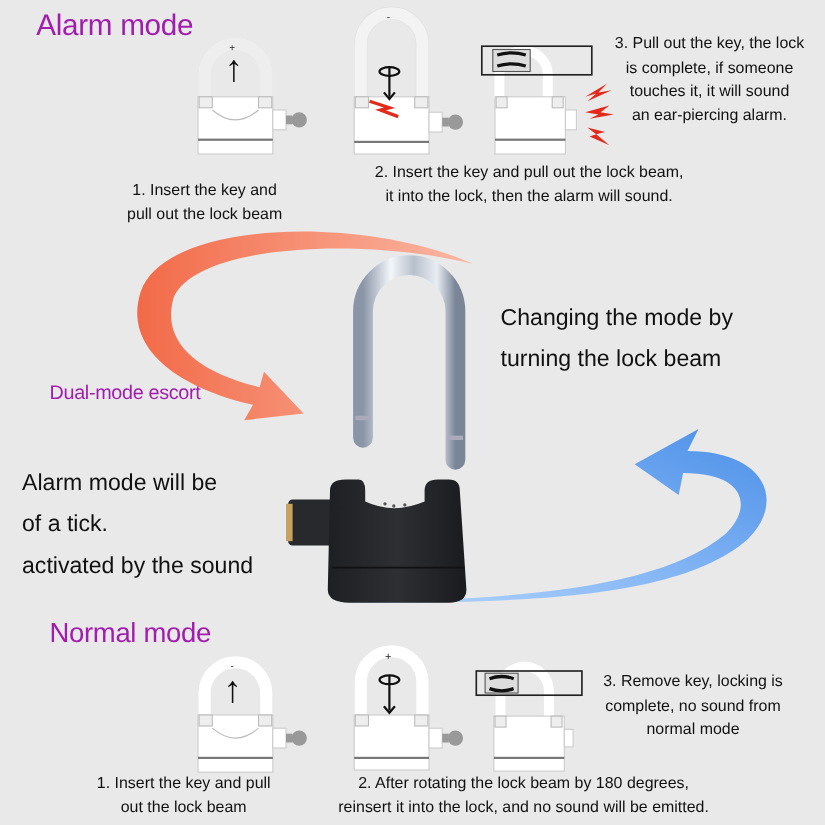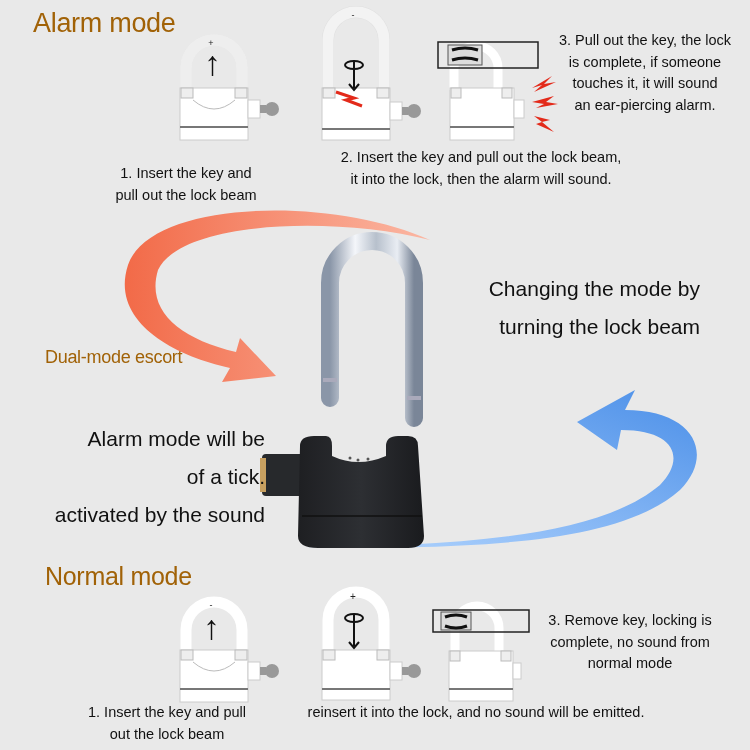--- a/index.html
+++ b/index.html
@@ -1,21 +1,21 @@
 <!DOCTYPE html>
 <html><head>
 <meta charset="utf-8">
 <style>
   html, body { margin:0; padding:0; }
   body { width:750px; height:750px; background:#e9e9e9; position:relative; overflow:hidden;
          font-family:"Liberation Sans", sans-serif; color:#111; }
   .abs { position:absolute; }
-  .heading { font-size:27px; font-weight:400; color:#a16207; letter-spacing:-0.3px;text-align:center; }
+  .heading { font-size:27px; font-weight:400; color:#a21caf; letter-spacing:-0.3px;text-align:center; }
   .cap { font-size:14.5px; line-height:21.5px; text-align:center; color:#111; white-space:nowrap; }
-  .mid { font-size:21px; line-height:38px; text-align:right; color:#111; white-space:nowrap; }
+  .mid { font-size:21px; line-height:38px; text-align:left; color:#111; white-space:nowrap; }
   svg { position:absolute; overflow:visible; }
 </style>
 </head>
 <body>
 
 <div class="abs heading" style="left:33px;top:8px;">Alarm mode</div>
 
 <svg style="left:180px;top:38px;" width="100" height="105" viewBox="0 0 100 105">
   <path d="M6,52 L6,30 A28,28 0 0 1 62,30 L62,52" fill="none" stroke="#fff" stroke-width="11"></path>
   <path d="M6,52 L6,30 A28,28 0 0 1 62,30 L62,52" fill="none" stroke="#bbb" stroke-width="11" stroke-opacity="0.25"></path>
@@ -184,19 +184,20 @@
   <rect x="68" y="53" width="10" height="10" fill="#eee" stroke="#bbb"></rect>
   <rect x="80" y="65" width="8" height="16" fill="#fff" stroke="#ccc"></rect>
   <rect x="16" y="90" width="64" height="2" fill="#777"></rect>
 </svg>
 
 <div class="abs cap" style="left:72px;top:702px;width:190px;">
   <div>1. Insert the key and pull</div>
   <div>out the lock beam</div>
 </div>
 <div class="abs cap" style="left:276px;top:702px;width:400px;">
+  <div>2. After rotating the lock beam by 180 degrees,</div>
   <div>reinsert it into the lock, and no sound will be emitted.</div>
 </div>
 <div class="abs cap" style="left:520px;top:610px;width:220px;">
   <div>3. Remove key, locking is</div>
   <div>complete, no sound from</div>
   <div>normal mode</div>
 </div>
 
 </body></html>

